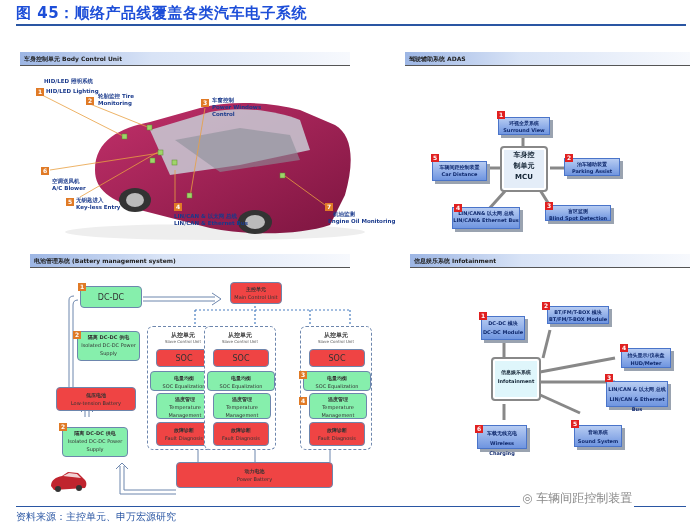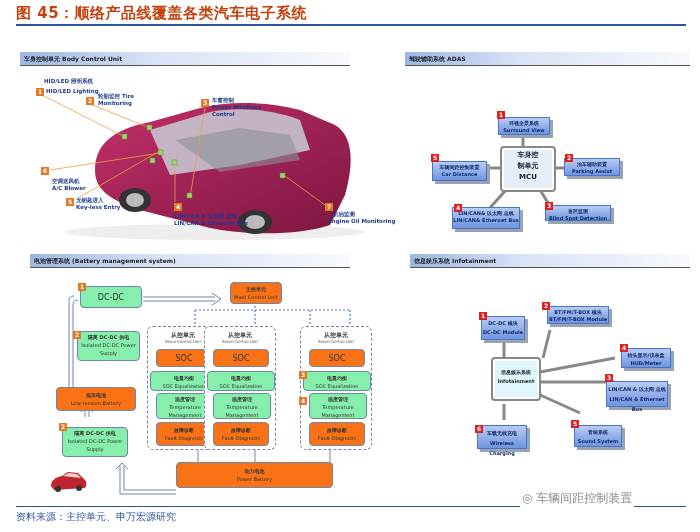--- a/index.html
+++ b/index.html
@@ -1,27 +1,27 @@
 <!DOCTYPE html>
 <html><head>
 <meta charset="utf-8">
 <style>
 *{box-sizing:border-box;margin:0;padding:0}
 body{width:700px;height:532px;background:#fff;font-family:"DejaVu Sans",sans-serif;position:relative;overflow:hidden;color:#1f3b6e}
-.fig-title{position:absolute;left:16px;top:4px;font-size:15px;font-weight:bold;color:#c2410c;letter-spacing:0.5px}
+.fig-title{position:absolute;left:16px;top:4px;font-size:15px;font-weight:bold;color:#1d4ed8;letter-spacing:0.5px}
 .title-rule{position:absolute;left:16px;top:24px;width:670px;height:2px;background:#2a56a3}
 .panel-head{position:absolute;height:14px;background:linear-gradient(90deg,#9db6e4 0%,#d8e3f6 40%,#f7f9fd 100%);border-bottom:1px solid #555;font-size:6px;font-weight:bold;color:#222;padding-left:4px;line-height:14px;white-space:nowrap}
 .num{position:absolute;width:8px;height:8px;font-size:6px;line-height:8px;text-align:center;color:#fff;font-weight:bold}
 .num.o{background:#e07a26}
 .num.r{background:#e02020}
 .lbl{position:absolute;font-size:5.5px;font-weight:bold;color:#1a3a8c;line-height:7px;white-space:nowrap}
 .bbox{position:absolute;background:linear-gradient(180deg,#b7ccf2,#6f95e0);border:1px solid #4a74c9;box-shadow:3px 3px 0 #9aa3b0;font-size:5px;font-weight:bold;color:#102a6e;text-align:center;line-height:7px;padding-top:2px}
 .mcu{position:absolute;background:#e4edf8;border:2px solid #888;border-radius:4px;box-shadow:inset 0 0 0 2px #fff;text-align:center;color:#123;font-weight:bold}
 .bms-box{position:absolute;border:1px solid #6d86ad;border-radius:4px;text-align:center;font-size:5px;color:#333;line-height:8px}
-.bms-box.w{background:#f97316}
+.bms-box.w{background:#ef4444}
 .bms-box.g{background:#86efac}
 .slave{position:absolute;border:1px dashed #6d86ad;border-radius:6px;background:#fff}
 .src{position:absolute;left:16px;top:510px;font-size:10px;color:#2a56a3}
 .bottom-rule{position:absolute;left:16px;top:506px;width:670px;height:1px;background:#2a56a3}
 .wm{position:absolute;left:520px;top:490px;font-size:12px;color:#888;background:#fff;padding:0 2px}
 </style>
 </head>
 <body>
 
 <div class="fig-title">图 45：顺络产品线覆盖各类汽车电子系统</div>
@@ -89,21 +89,21 @@
 <div class="panel-head" style="left:405px;top:52px;width:285px">驾驶辅助系统  ADAS</div>
 <svg style="position:absolute;left:400px;top:100px" width="290" height="150">
   <g stroke="#888" stroke-width="3">
     <line x1="123" y1="36" x2="123" y2="50"></line>
     <line x1="68" y1="68" x2="100" y2="68"></line>
     <line x1="150" y1="68" x2="170" y2="68"></line>
     <line x1="106" y1="90" x2="88" y2="110"></line>
     <line x1="140" y1="90" x2="150" y2="106"></line>
   </g>
 </svg>
-<div class="mcu" style="left:500px;top:146px;width:56px;height:46px;font-size:7px;line-height:11px;padding-top:2px">
+<div class="mcu" style="left:500px;top:146px;width:48px;height:46px;font-size:7px;line-height:11px;padding-top:2px">
   <div>车身控</div>
   <div>制单元</div>
   <div>MCU</div>
 </div>
 <div class="bbox" style="left:498px;top:117px;width:52px;height:18px">
   <div>环视全景系统</div>
   <div>Surround View</div>
 </div>
 <div class="num r" style="left:497px;top:111px">1</div>
 

